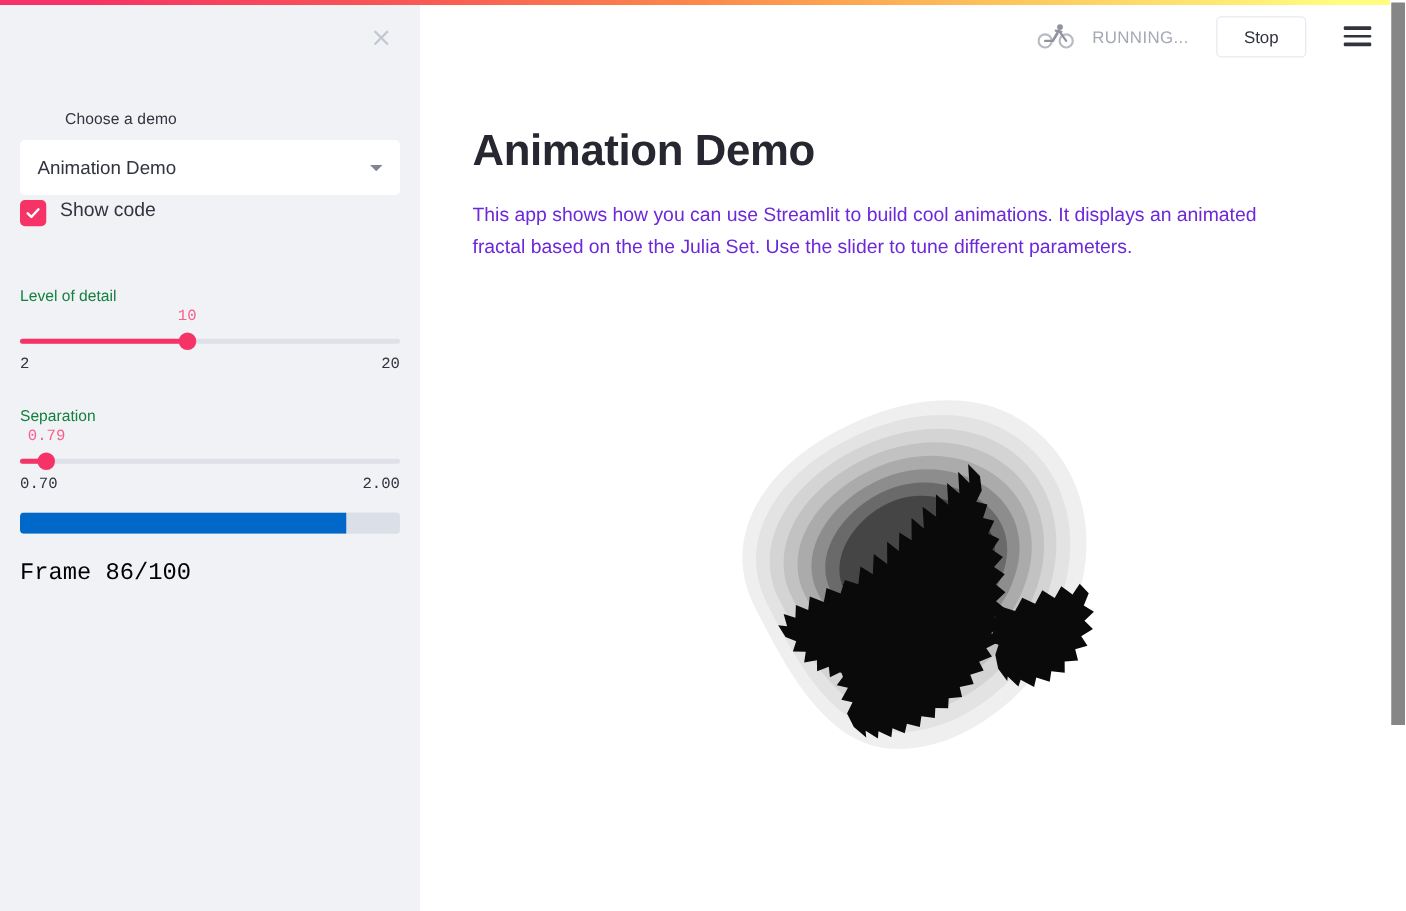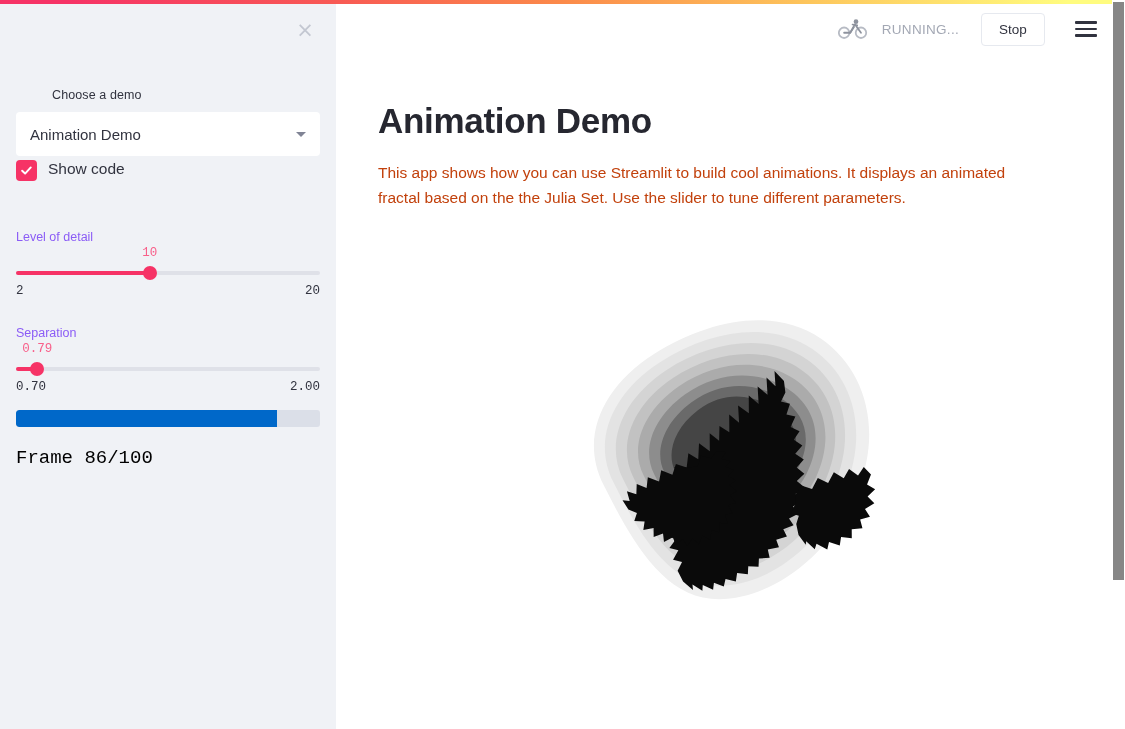--- a/index.html
+++ b/index.html
@@ -122,21 +122,21 @@
     color: #31333f;
   }
 
   
   .slider-group { position: absolute; left: 16px; width: 304px; }
   .sg1 { top: 228px; }
   .sg2 { top: 324px; }
 
   .sl-title {
     font-size: 12.5px;
-    color: #8b5cf6;
+    color: #15803d;
     line-height: 1.5;
     margin-bottom: 2px;
   }
   .sl-thumbval {
     position: absolute;
     font-family: "Liberation Mono", monospace;
     font-size: 12.5px;
     color: #f8608a;
     white-space: nowrap;
     transform: translateX(-50%);
@@ -231,21 +231,21 @@
     display: flex; align-items: center; justify-content: center;
   }
   .running-text {
     font-size: 13.5px;
     color: #a3a8b4;
     letter-spacing: .3px;
     margin-left: 4px;
     margin-right: 14px;
   }
   .stop-btn {
-    width: 64px; height: 33px;
+    width: 72px; height: 33px;
     border: 1px solid #e6e9ef;
     border-radius: 4px;
     background: #ffffff;
     color: #31333f;
     font-size: 13.5px;
     font-family: "Liberation Sans", sans-serif;
     cursor: pointer;
     display: flex;
     align-items: center;
     justify-content: center;
@@ -275,21 +275,21 @@
     font-weight: 700;
     color: #262730;
     letter-spacing: -0.3px;
   }
   .page-desc {
     position: absolute;
     left: 42px; top: 160px;
     width: 664px;
     font-size: 15.5px;
     line-height: 1.62;
-    color: #c2410c;
+    color: #6d28d9;
   }
 
   .fractal-wrap {
     position: absolute;
     left: 42px; top: 240px;
     width: 704px;
     height: 440px;
     display: flex;
     align-items: center;
     justify-content: center;

